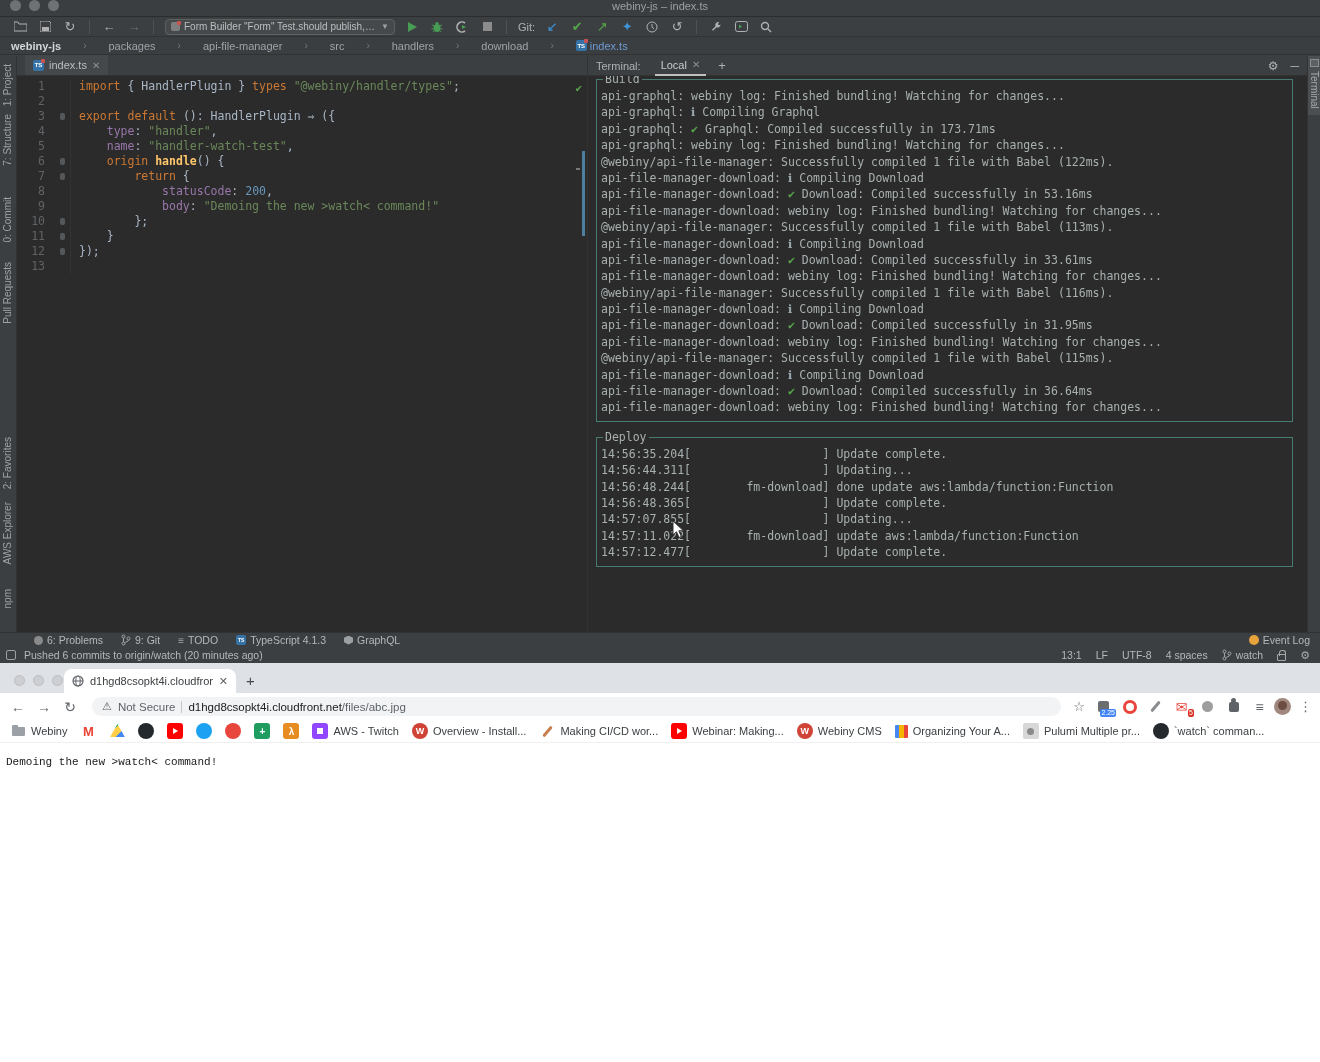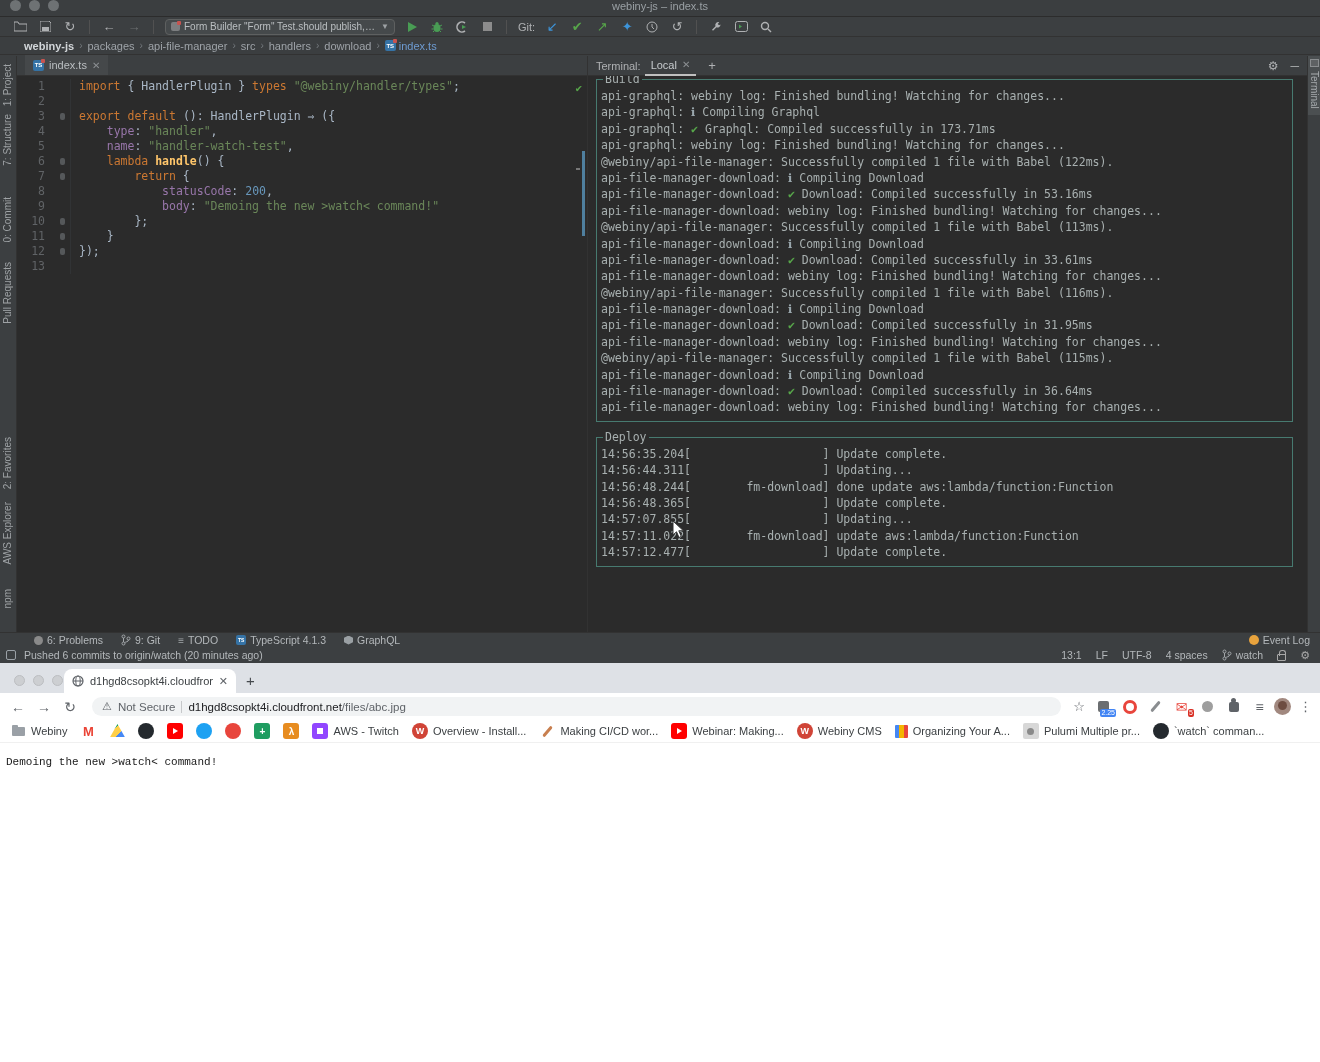--- a/index.html
+++ b/index.html
@@ -24,21 +24,21 @@
   .runconfig .rc-label { white-space:nowrap; overflow:hidden; text-overflow:ellipsis; flex:1; }
   .rc-ic { width:9px; height:9px; background:#7c7e80; border-radius:2px; position:relative; flex:none; }
   .rc-ic::after { content:""; position:absolute; right:-1px; top:-1px; width:4px; height:4px; background:#c75450; border-radius:1px; }
   .caret { font-size:8px; color:#9da1a4; }
   .play-tri { width:0; height:0; border-left:9px solid #499c54; border-top:5.5px solid transparent; border-bottom:5.5px solid transparent; }
   .stop-sq { width:9px; height:9px; background:#8c8c8c; }
   .git-label { color:#afb1b3; font-size:11px; }
   .c-blue { color:#3d94d9; } .c-green { color:#57a64a; }
 
   .breadcrumbs { height:18px; background:#3b3e40; border-bottom:1px solid #323232;
-                 display:flex; align-items:center; gap:5px; padding-left:24px; font-size:11px; color:#9ea3a8; }
+                 display:flex; align-items:center; gap:22px; padding-left:11px; font-size:11px; color:#9ea3a8; }
   .crumb { cursor:default; }
   .crumb.first { color:#d3d7da; font-weight:bold; }
   .crumb.last { color:#6e9bd1; display:flex; align-items:center; gap:3px; }
   .crumb-sep { color:#73787c; font-size:10px; }
   .ts-icon { width:11px; height:11px; background:#3573a6; border-radius:2px; color:#fff; font-size:6px;
              font-weight:bold; display:flex; align-items:center; justify-content:center; position:relative; }
   .ts-icon::after { content:""; position:absolute; right:-1px; top:-1px; width:4px; height:4px; background:#c75450; border-radius:1px; }
 
   .main { position:absolute; top:56px; left:0; right:0; height:576px; display:flex; }
 
@@ -64,21 +64,21 @@
   .ct { white-space:pre; padding-left:8px; }
   .c-k { color:#cc7832; } .c-s { color:#6a8759; } .c-n { color:#6897bb; }
   .c-f { color:#9876aa;margin-top:32px; } .c-fn { color:#ffc66b; font-weight:bold; } .c-p { color:#a9b7c6; }
   .ed-check { position:absolute; top:5px; right:5px; color:#57a64a; font-size:11px; }
   .ed-thumb { position:absolute; right:2px; top:75px; width:3px; height:85px; background:#4f7f9e; }
   .ed-tick { position:absolute; right:7px; top:92px; width:4px; height:2px; background:#777; }
 
   .terminal-pane { flex:1; display:flex; flex-direction:column; background:#2b2b2b; }
   .term-header { height:20px; background:#3c3f41; border-bottom:1px solid #323232; flex:none;
                  display:flex; align-items:center; font-size:11px; color:#afb1b3; padding:0 8px; }
-  .term-title { margin-right:4px; }
+  .term-title { margin-right:14px; }
   .term-tab { height:20px; display:flex; align-items:center; gap:5px; padding:0 6px;
               border-bottom:2px solid #c0c0c0; color:#c7cbce; }
   .term-plus { margin-left:12px; color:#afb1b3; font-size:13px; }
   .term-header .spacer { flex:1; }
   .term-gear, .term-min { color:#afb1b3; font-size:12px; margin-left:12px; }
   .term-body { flex:1; padding:3px 14px 8px 8px; overflow:hidden;
                font-family:"DejaVu Sans Mono","DejaVu Sans", monospace; font-size:11.5px; color:#a8b0b0; }
   .term-box { position:relative; border:1px solid #477a70; padding:8px 2px 5px 2px; }
   .term-box + .term-box { margin-top:15px; }
   .box-title { position:absolute; top:-8px; left:6px; background:#2b2b2b; padding:0 2px;
@@ -344,21 +344,21 @@
               <div class="code-line" data-name="code-line">
                 <span class="ln">5</span>
                 <span class="fold"></span>
                 <span class="ct"><span class="c-p">    </span><span class="c-f">name</span><span class="c-p">: </span><span class="c-s">"handler-watch-test"</span><span class="c-p">,</span></span>
               </div>
               <div class="code-line" data-name="code-line">
                 <span class="ln">6</span>
                 <span class="fold">
                   <span class="fold-mark" data-name="fold-marker"></span>
                 </span>
-                <span class="ct"><span class="c-p">    </span><span class="c-k">lambda</span><span class="c-p"> </span><span class="c-fn">handle</span><span class="c-p">() {</span></span>
+                <span class="ct"><span class="c-p">    </span><span class="c-k">origin</span><span class="c-p"> </span><span class="c-fn">handle</span><span class="c-p">() {</span></span>
               </div>
               <div class="code-line" data-name="code-line">
                 <span class="ln">7</span>
                 <span class="fold">
                   <span class="fold-mark" data-name="fold-marker"></span>
                 </span>
                 <span class="ct"><span class="c-p">        </span><span class="c-k">return</span><span class="c-p"> {</span></span>
               </div>
               <div class="code-line" data-name="code-line">
                 <span class="ln">8</span>

